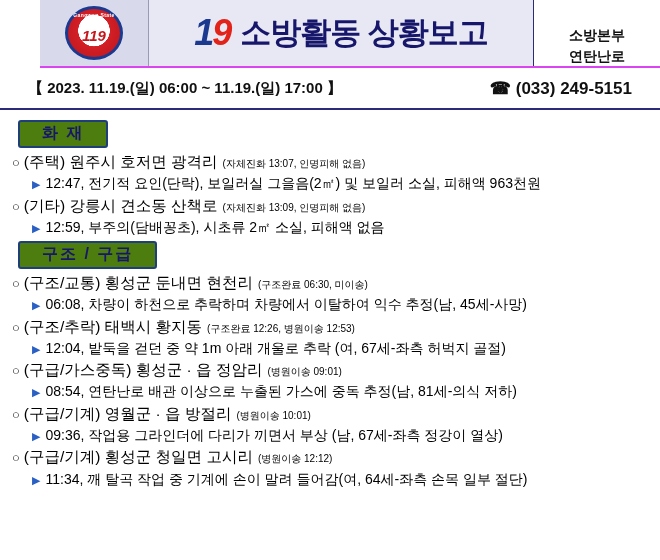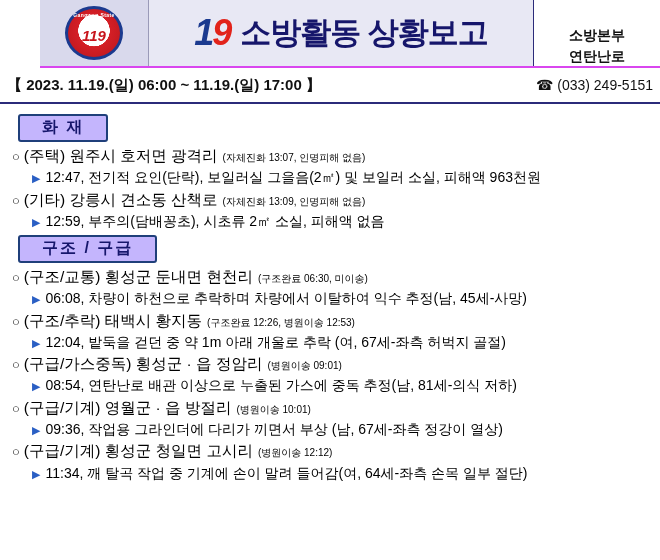--- a/index.html
+++ b/index.html
@@ -100,46 +100,46 @@
     line-height: 1.45;
   }
   .right-box div {
     font-size: 14px;
     font-weight: bold;
     color: #111111;
   }
 
   
   .period-bar {
-    height: 36px;
+    height: 42px;
     display: flex;
     align-items: center;
     justify-content: space-between;
-    padding: 0 7px;
+    padding: 0 28px;
     border-bottom: 2px solid #2b2b7a;
     box-sizing: border-box;
   }
   .period-text {
     font-size: 15px;
     font-weight: bold;
     color: #111111;
   }
   .tel-text {
-    font-size: 14px;
-    font-weight: normal;
+    font-size: 17px;
+    font-weight: bold;
     color: #111111;
   }
 
   
   .content {
     padding: 6px 10px 0 10px;
   }
   .section-head {
     display: inline-block;
-    background: #c4b5fd;
+    background: #4d7c0f;
     border: 2px solid #1f3f7a;
     border-radius: 3px;
     padding: 1px 22px 2px 22px;
     margin: 4px 0 2px 8px;
   }
   .section-head span {
     font-size: 16px;
     font-weight: bold;
     color: #16166b;
     letter-spacing: 2px;

